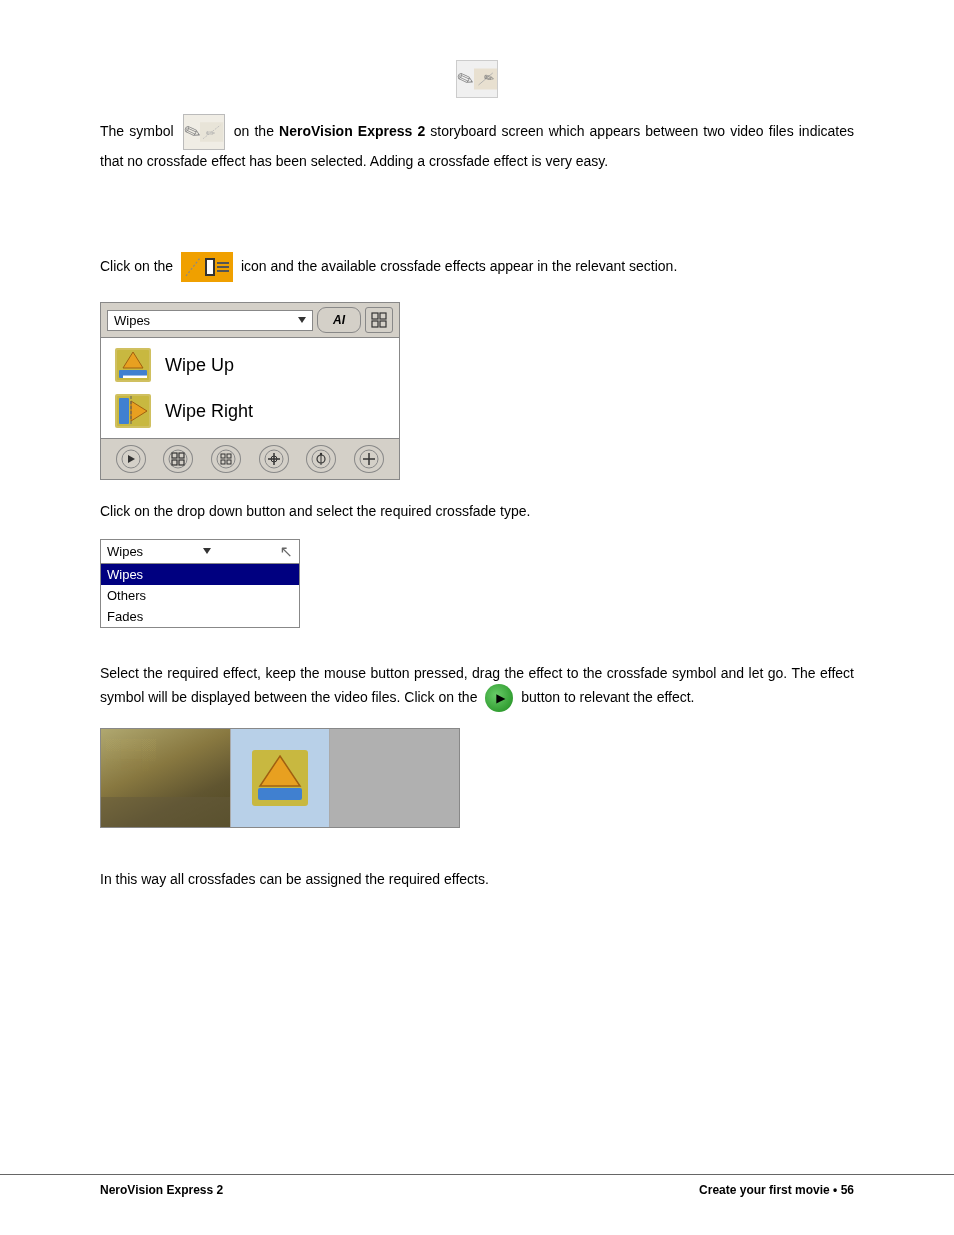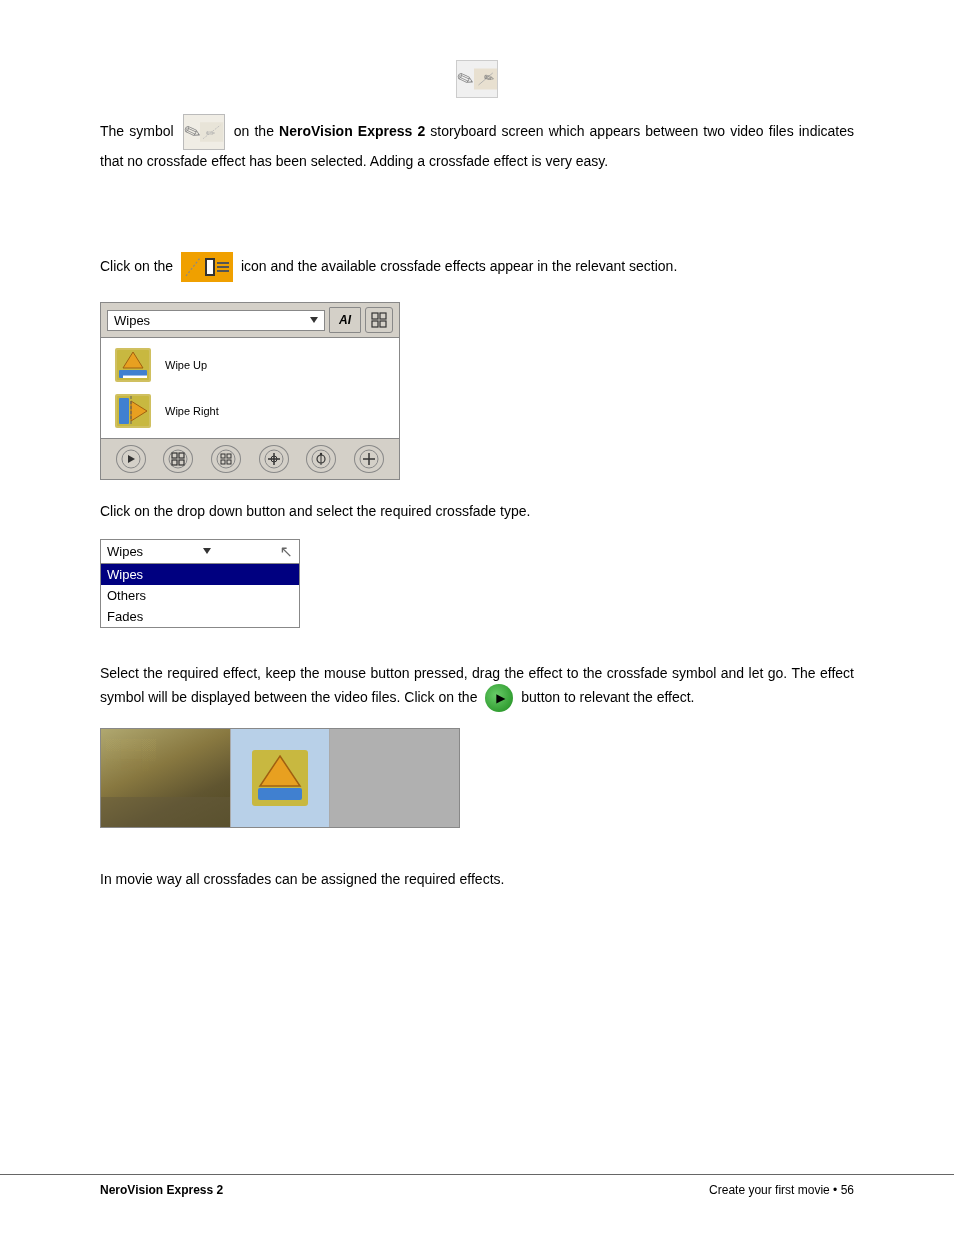--- a/index.html
+++ b/index.html
@@ -107,21 +107,21 @@
     }
 
     .wipe-item {
       display: flex;
       align-items: center;
       padding: 6px 14px;
       gap: 14px;
     }
 
     .wipe-label {
-      font-size: 11px;
+      font-size: 18px;
     }
 
     
     .wipe-icon-svg {
       width: 36px;
       height: 34px;
     }
 
     
     .wipes-footer {
@@ -239,21 +239,21 @@
       display: flex;
       justify-content: space-between;
       font-size: 12px;
     }
 
     .footer-left {
       font-weight: bold;
     }
 
     .footer-right {
-      font-weight: normal;
+      font-weight: bold;
     }
 
     .spacer {
       height: 20px;
     }
 
     .text-bold {
       font-weight: bold;
     }
   </style>
@@ -310,21 +310,21 @@
     </p>
   </div>
 
   <div class="wipes-panel">
 
     <div class="wipes-header">
       <div class="wipes-dropdown">
         <span>Wipes</span>
         <div class="dropdown-arrow"></div>
       </div>
-      <div class="header-btn" style="font-style:italic;font-size:12px;width:32px;height:26px;border-radius:1px;background:#d4d0c8;">AI</div>
+      <div class="header-btn" style="font-style:italic;font-size:12px;width:44px;height:26px;border-radius:9px;background:#d4d0c8;">AI</div>
       <div class="header-btn" style="width:28px;height:26px;border-radius:3px;background:#d4d0c8;">
         <svg width="16" height="16" viewBox="0 0 16 16">
           <rect x="1" y="1" width="6" height="6" fill="none" stroke="#333" stroke-width="1.2"></rect>
           <rect x="9" y="1" width="6" height="6" fill="none" stroke="#333" stroke-width="1.2"></rect>
           <rect x="1" y="9" width="6" height="6" fill="none" stroke="#333" stroke-width="1.2"></rect>
           <rect x="9" y="9" width="6" height="6" fill="none" stroke="#333" stroke-width="1.2"></rect>
         </svg>
       </div>
     </div>
 
@@ -451,20 +451,20 @@
         <polygon points="28,6 48,36 8,36" fill="#e8a020" stroke="#a06010" stroke-width="1.5"></polygon>
         <rect x="6" y="38" width="44" height="12" fill="#4080d0" rx="2"></rect>
       </svg>
     </div>
 
     <div class="preview-right" style="background:#b0b0b0;"></div>
   </div>
 
   <div class="spacer"></div>
 
-  <p class="paragraph">In movie way all crossfades can be assigned the required effects.</p>
+  <p class="paragraph">In this way all crossfades can be assigned the required effects.</p>
 
   <div class="page-footer">
     <span class="footer-left">NeroVision Express 2</span>
     <span class="footer-right">Create your first movie  •  56</span>
   </div>
 
 </div>
 
 </body></html>

